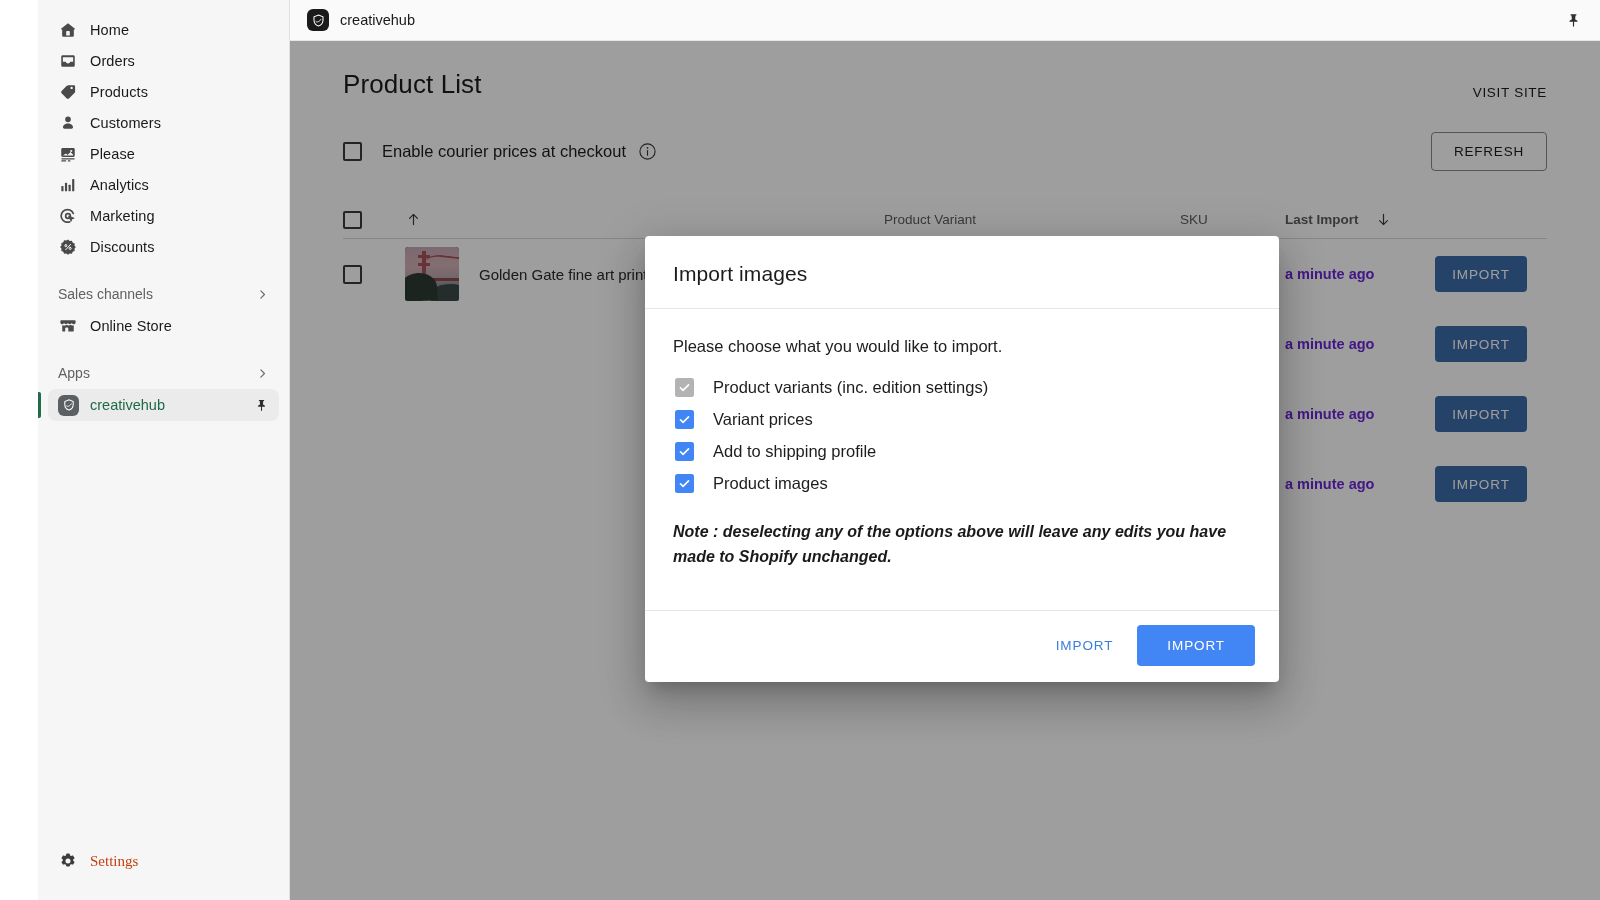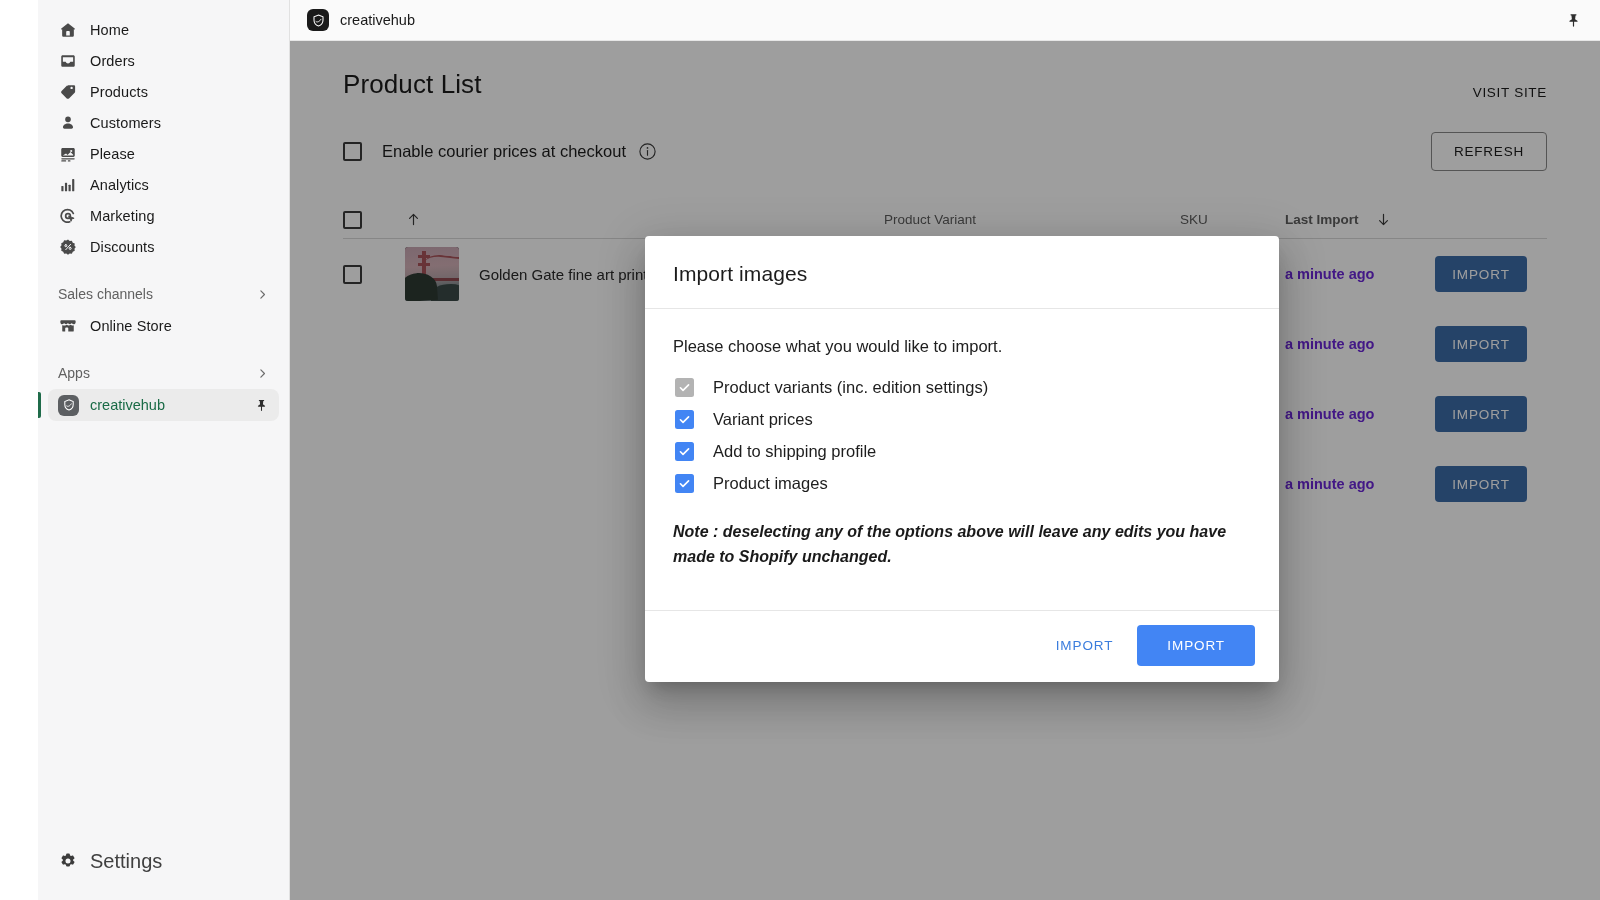--- a/index.html
+++ b/index.html
@@ -85,21 +85,21 @@
   .app-item .lbl { font-size: 14.5px; color: #1a6b46; }
   .app-item .pin { margin-left: auto; color: #2c2c2c; display: flex; }
 
   .sidebar-spacer { flex: 1 1 auto; }
   .settings-item {
     display: flex; align-items: center;
     height: 34px; margin: 0 10px 22px 10px; padding: 0 10px;
     border-radius: 8px; cursor: pointer;
   }
   .settings-item .ico { width: 20px; height: 20px; margin-right: 12px; display:flex; align-items:center; justify-content:center; color:#3c3c3c;}
-  .settings-item .lbl { font-size: 20px; color: #404040; }
+  .settings-item .lbl { font-size: 15px; color: #c2410c; font-family: Liberation Serif, serif; }
 
   
   .main { position: relative; flex: 1 1 auto; height: 900px; background: #ffffff; }
 
   .topbar {
     height: 41px; width: 100%;
     background: #fafafa;
     border-bottom: 1px solid #e6e6e6;
     display: flex; align-items: center;
     padding: 0 18px 0 17px;

